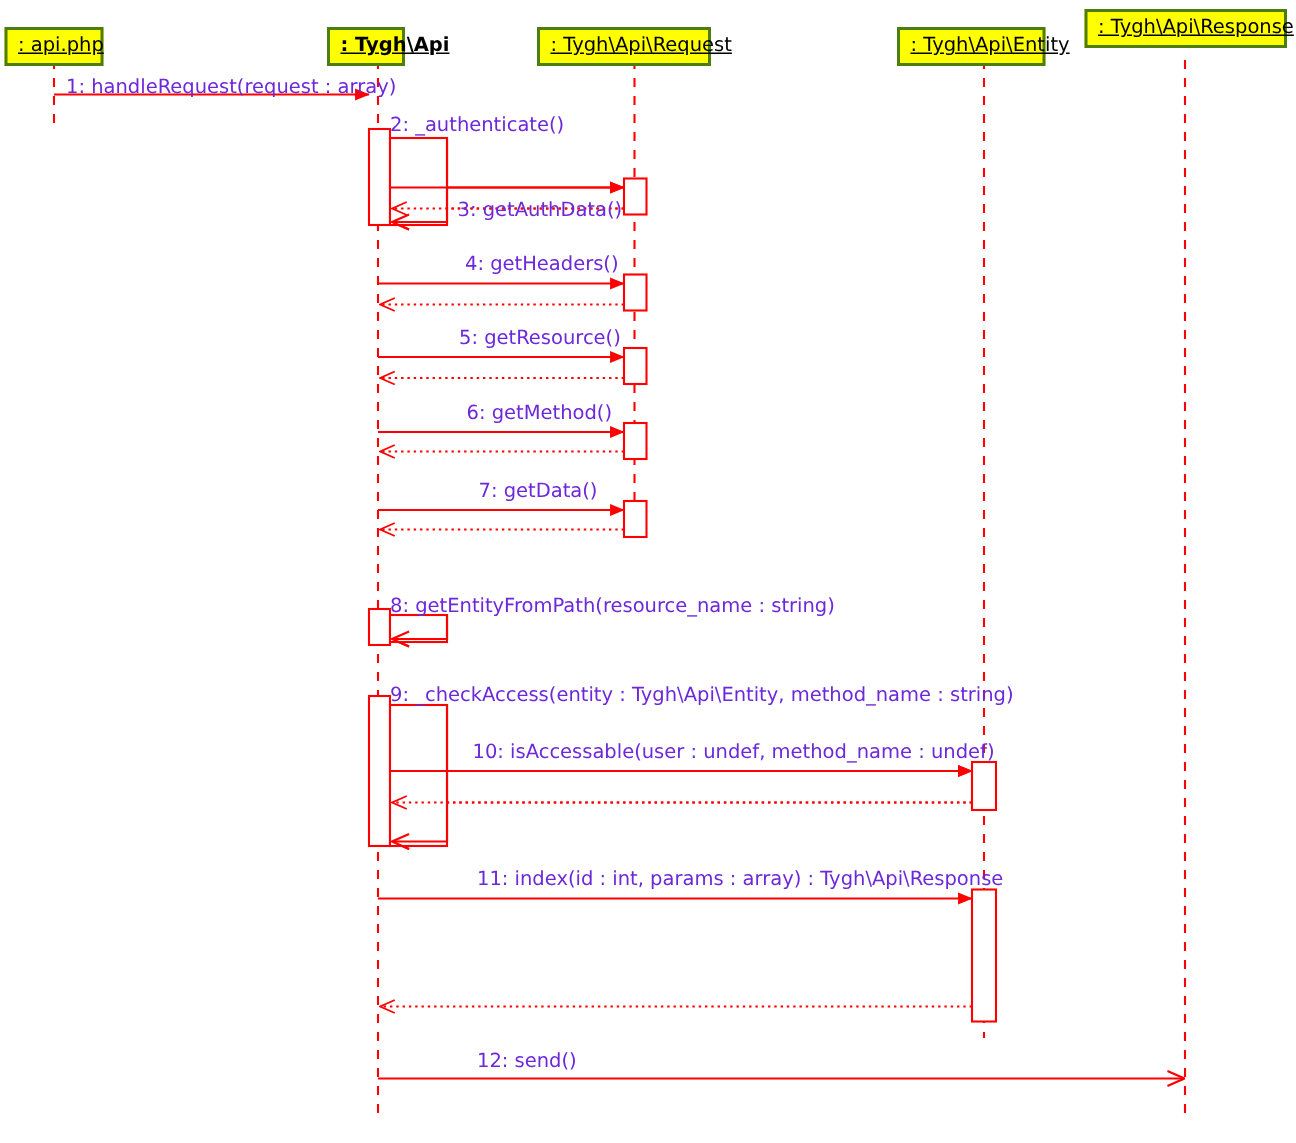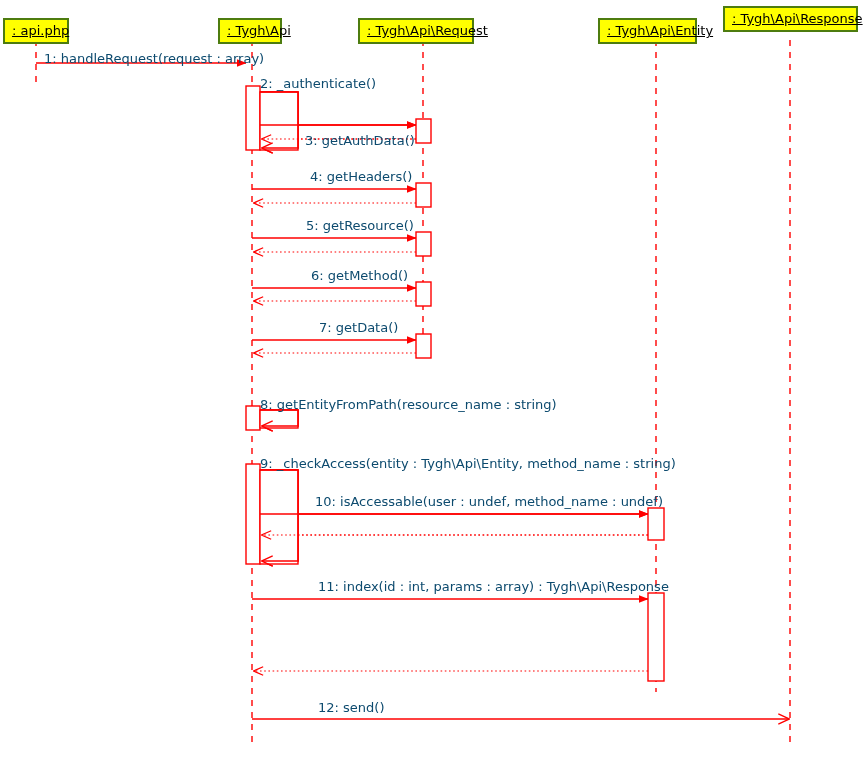--- a/index.html
+++ b/index.html
@@ -35,21 +35,21 @@
     line-height: 1;
     text-align: center;
     white-space: nowrap;
     padding: 4px 7px 5px 7px;
   }
   .lifeline-head span {
     text-decoration: underline;
   }
   .msg-label {
     position: absolute;
-    color: #0c4a6e;
+    color: #6d28d9;
     font-size: 13px;
     line-height: 1;
     white-space: nowrap;
   }
 </style>
 </head>
 <body>
 
 <div id="diagram">
 
@@ -112,21 +112,21 @@
         <line x1="416" y1="139" x2="262" y2="139" stroke="#ff0000" stroke-width="1.2" stroke-dasharray="1.6,2.6" marker-end="url(#arrow-open)"></line>
         <path d="M 260 410 L 298 410 L 298 426 L 262 426" fill="none" stroke="#ff0000" stroke-width="1.4" marker-end="url(#arrow-open)"></path>
         <path d="M 260 470 L 298 470 L 298 561 L 262 561" fill="none" stroke="#ff0000" stroke-width="1.4" marker-end="url(#arrow-open)"></path>
         <line x1="260" y1="514" x2="648" y2="514" stroke="#ff0000" stroke-width="1.4" marker-end="url(#arrow-filled)"></line>
         <line x1="648" y1="535" x2="262" y2="535" stroke="#ff0000" stroke-width="1.2" stroke-dasharray="1.6,2.6" marker-end="url(#arrow-open)"></line>
       </g>
   </svg>
 
   <div id="heads">
       <div class="lifeline-head" style="left: 3px; top: 18px; width: 66px;"><span>: api.php</span></div>
-      <div class="lifeline-head" style="left: 218px; top: 18px; width: 64px;"><span>: Tygh\Api</span></div>
+      <div class="lifeline-head" style="left: 218px; top: 18px; width: 52px; font-weight: bold;"><span>: Tygh\Api</span></div>
       <div class="lifeline-head" style="left: 358px; top: 18px; width: 116px;"><span>: Tygh\Api\Request</span></div>
       <div class="lifeline-head" style="left: 598px; top: 18px; width: 99px;"><span>: Tygh\Api\Entity</span></div>
       <div class="lifeline-head" style="left: 723px; top: 6px; width: 135px;"><span>: Tygh\Api\Response</span></div>
     </div>
   <div id="labels">
       <div class="msg-label" style="left: 44px; top: 52px;">1: handleRequest(request : array)</div>
       <div class="msg-label" style="left: 260px; top: 77px;">2: _authenticate()</div>
       <div class="msg-label" style="left: 305px; top: 106px; margin-top: 28px;">3: getAuthData()</div>
       <div class="msg-label" style="left: 310px; top: 170px;">4: getHeaders()</div>
       <div class="msg-label" style="left: 306px; top: 219px;">5: getResource()</div>

